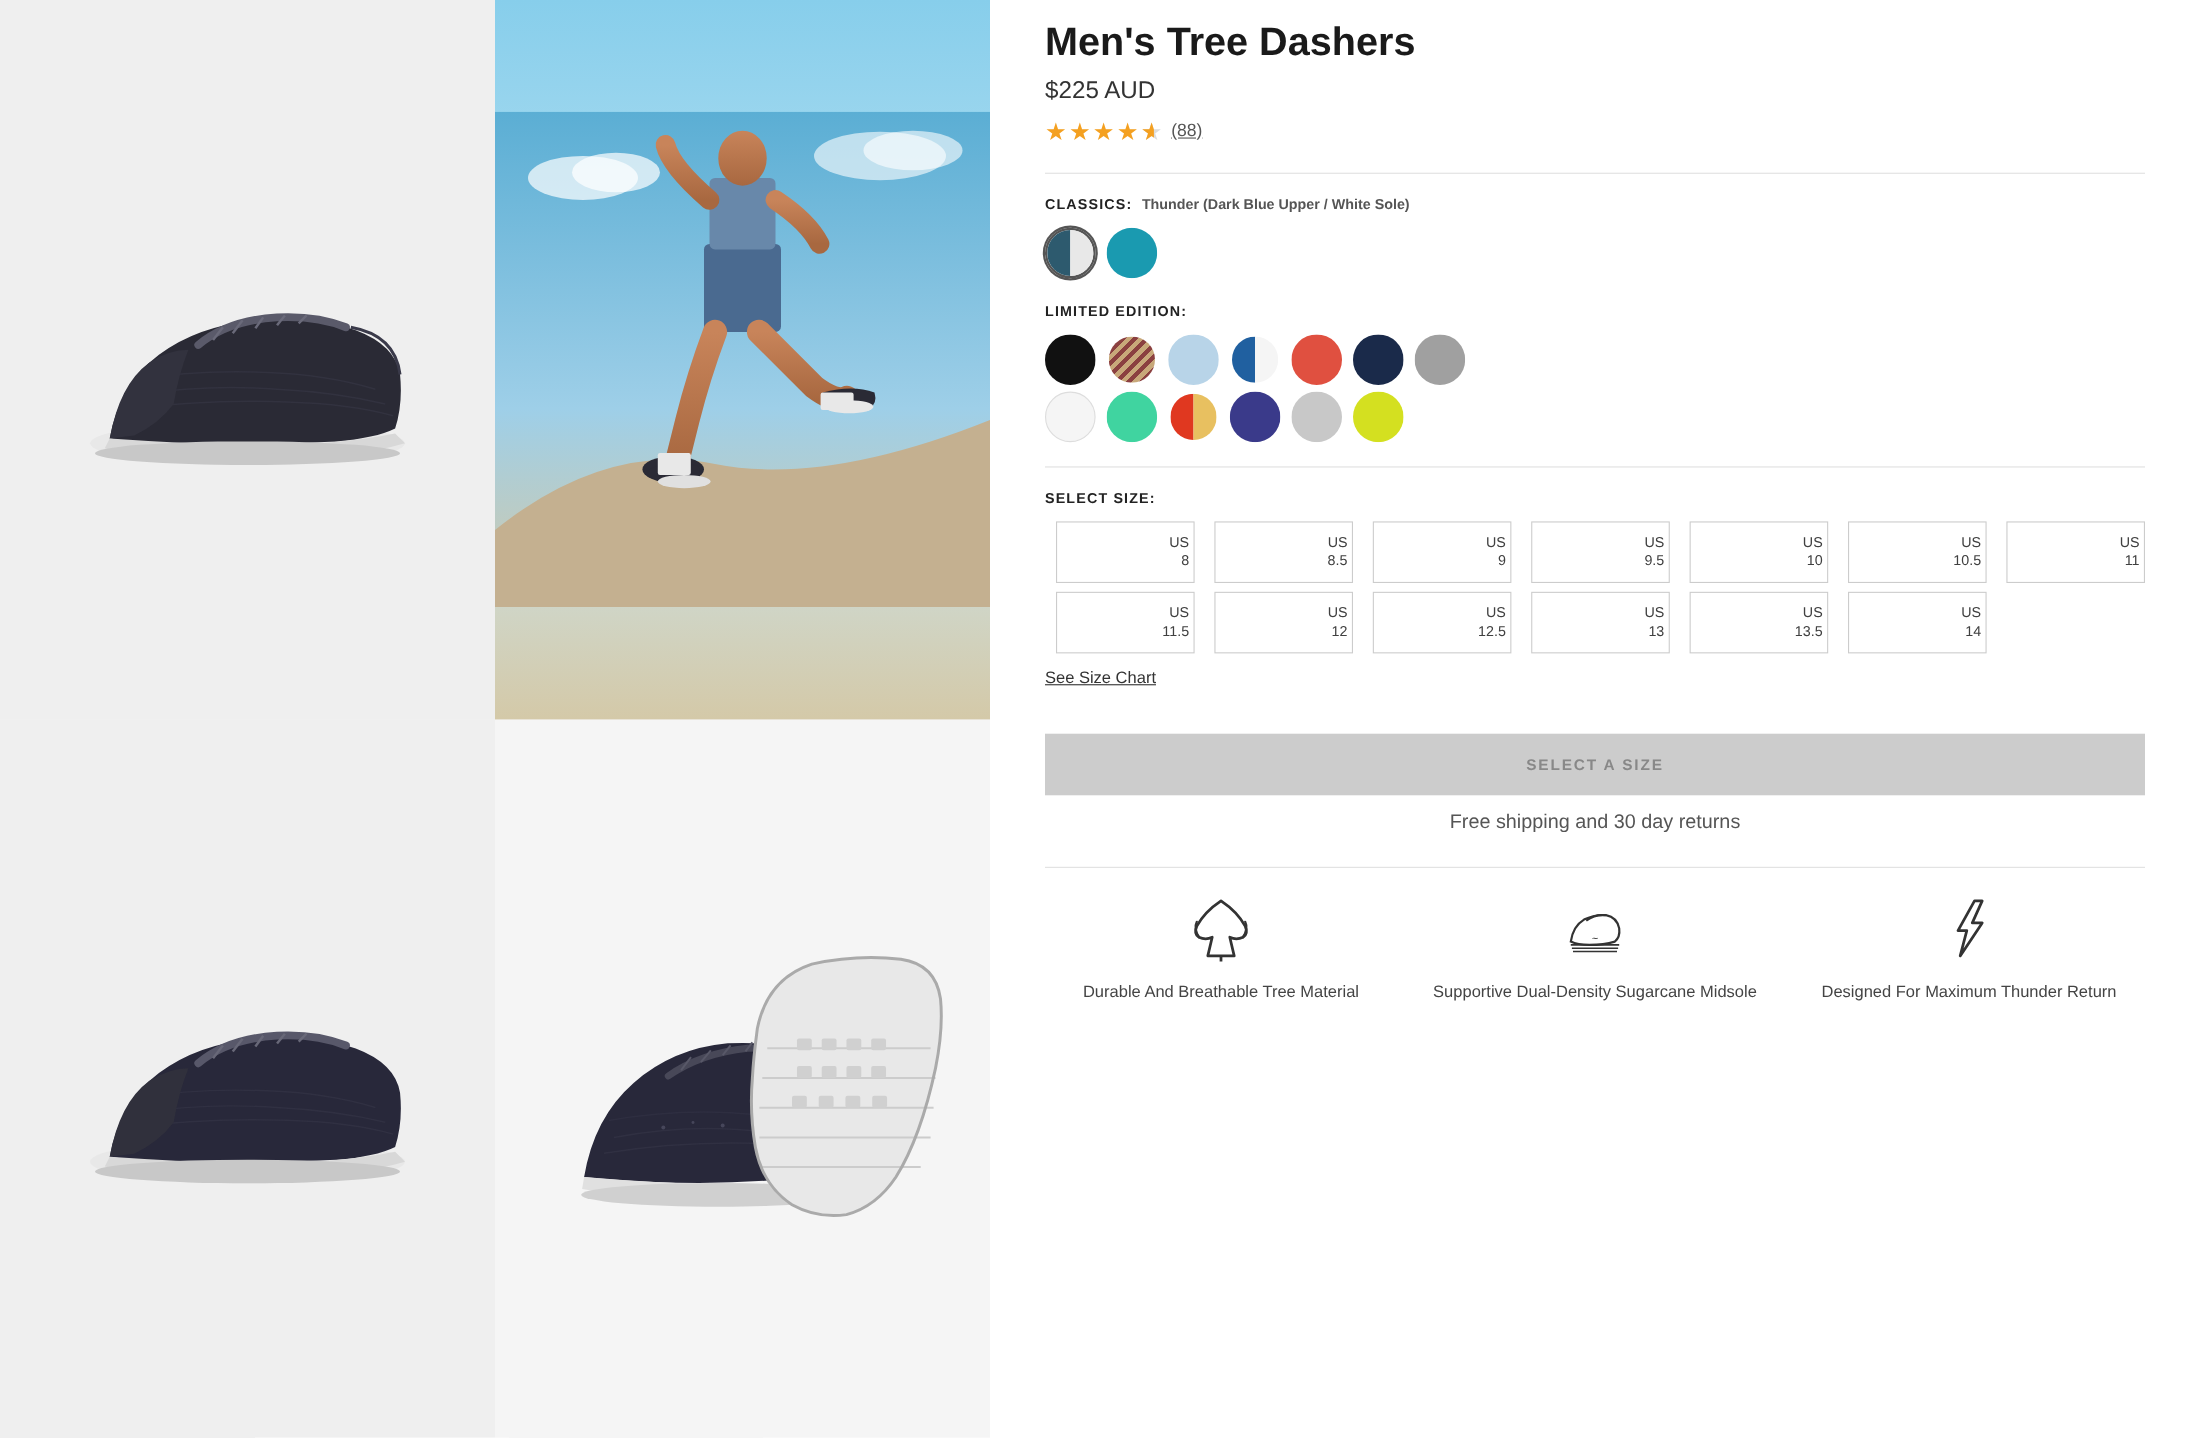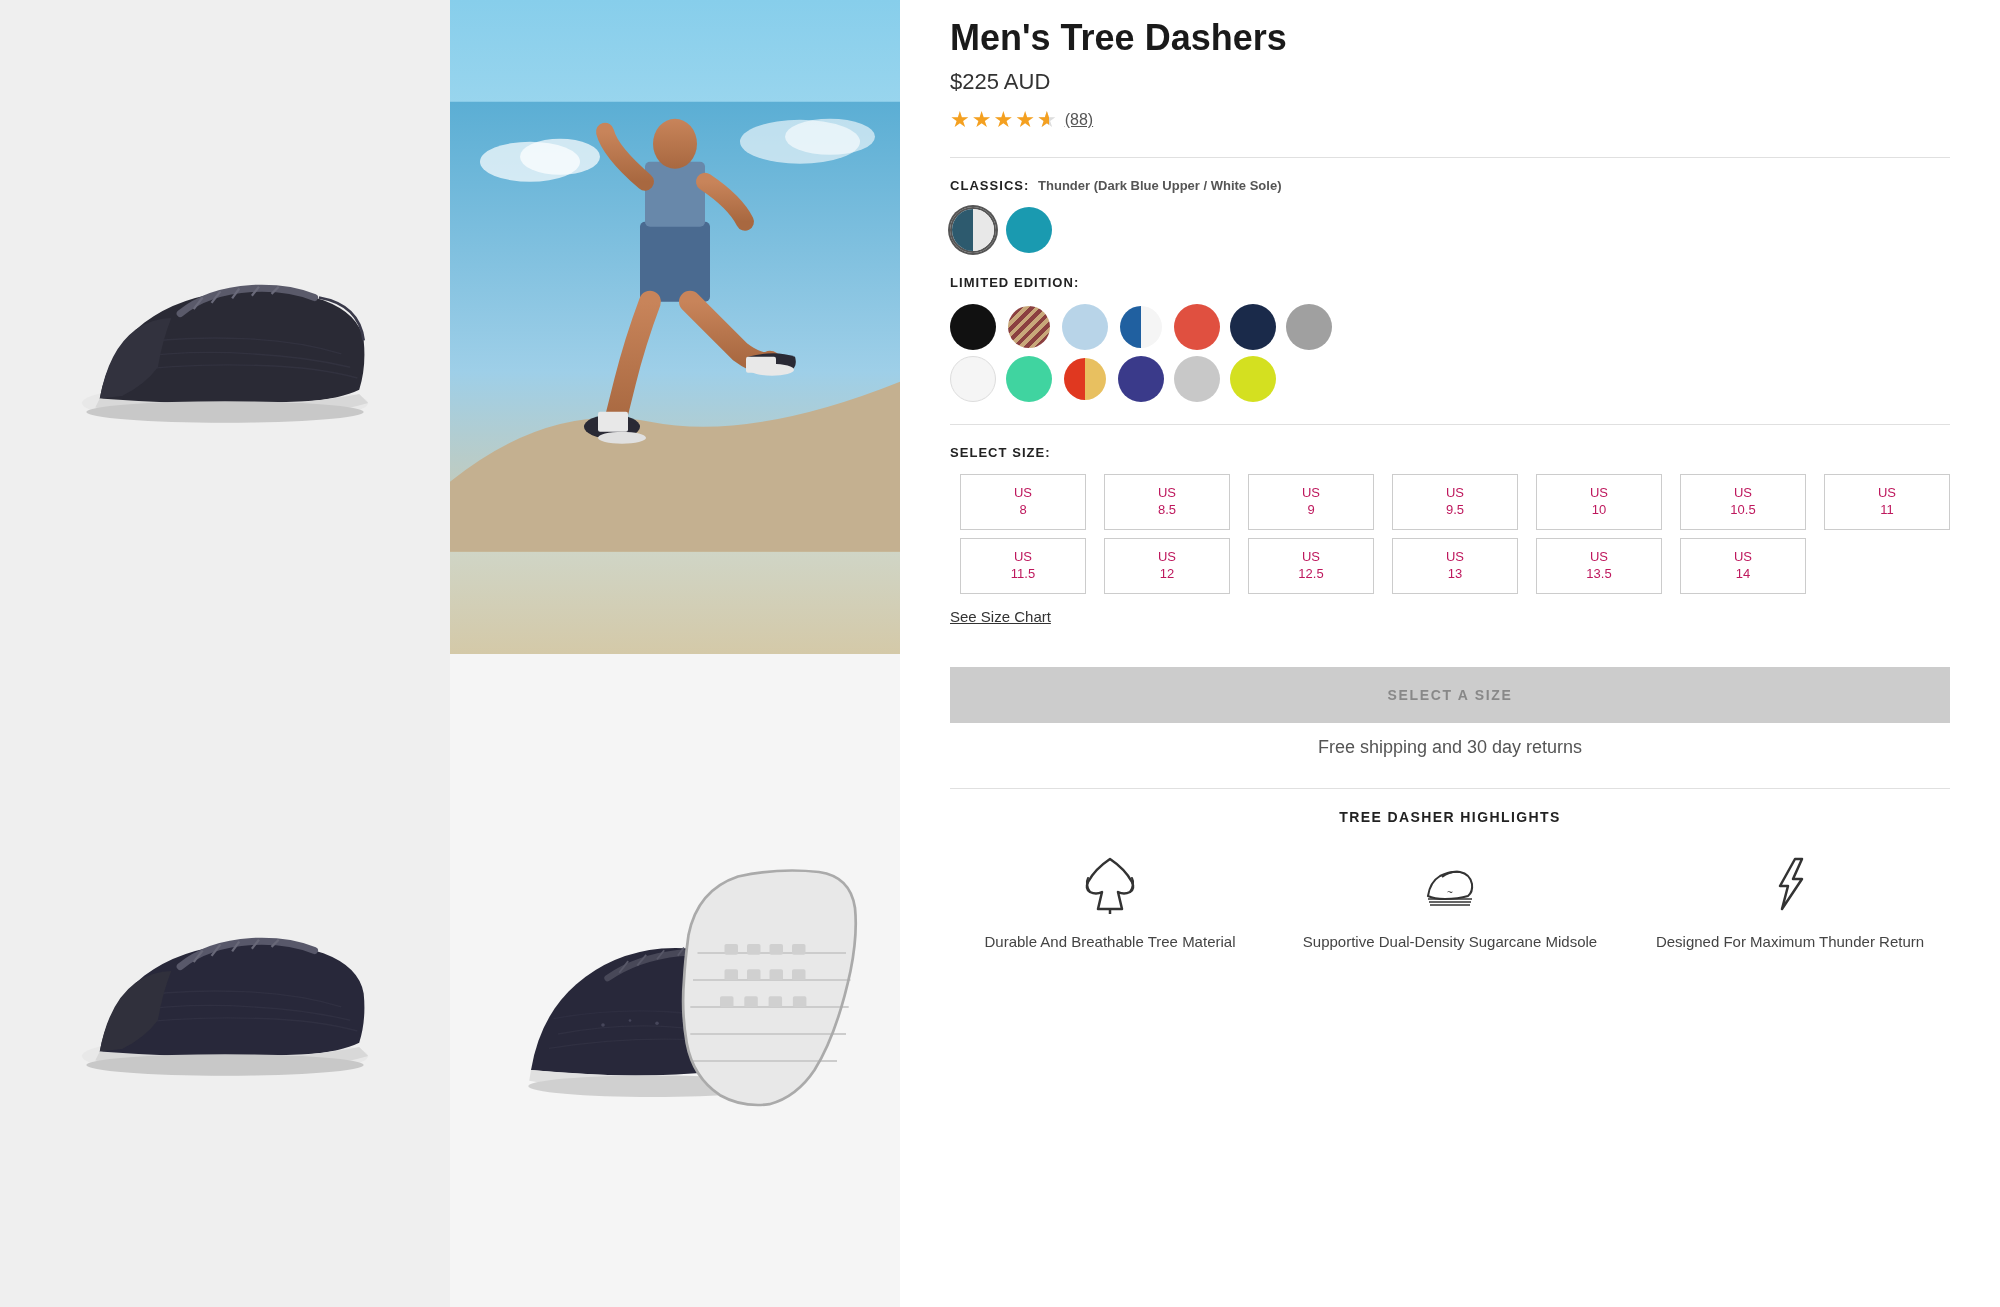--- a/index.html
+++ b/index.html
@@ -146,25 +146,25 @@
       display: grid;
       grid-template-columns: repeat(7, 1fr);
       gap: 8px;
       margin-bottom: 14px;
     }
 
     .size-btn {
       border: 1.5px solid #ccc;
       background: #fff;
       padding: 10px 4px;
-      text-align: center;
+      text-align: right;
       cursor: pointer;
       font-size: 13px;
       line-height: 1.3;
-      color: #be185d;
+      color: #404040;
       transition: border-color 0.2s;
       margin-left: 10px;
     }
 
     .size-chart-link {
       font-size: 15px;
       text-decoration: underline;
       color: #333;
       cursor: pointer;
       display: inline-block;
@@ -503,21 +503,20 @@
 
     
     <button class="add-to-cart-btn">SELECT A SIZE</button>
 
     <div class="shipping-text">Free shipping and 30 day returns</div>
 
     <hr class="divider">
 
     
     <div class="highlights-section">
-      <div class="highlights-title">TREE DASHER HIGHLIGHTS</div>
       <div class="highlights-grid">
 
         <div class="highlight-item">
           <div class="highlight-icon">
             <svg viewBox="0 0 60 60" xmlns="http://www.w3.org/2000/svg">
               <path d="M30,5 Q15,15 8,28 Q5,35 10,38 Q16,41 22,38 L18,55 L42,55 L38,38 Q44,41 50,38 Q55,35 52,28 Q45,15 30,5 Z" fill="none" stroke="#333" stroke-width="2.5" stroke-linejoin="round"></path>
               <line x1="30" y1="55" x2="30" y2="62" stroke="#333" stroke-width="2.5"></line>
 
               <path d="M10,38 Q5,30 8,24" fill="none" stroke="#333" stroke-width="2" stroke-linecap="round"></path>
               <path d="M50,38 Q55,30 52,24" fill="none" stroke="#333" stroke-width="2" stroke-linecap="round"></path>

